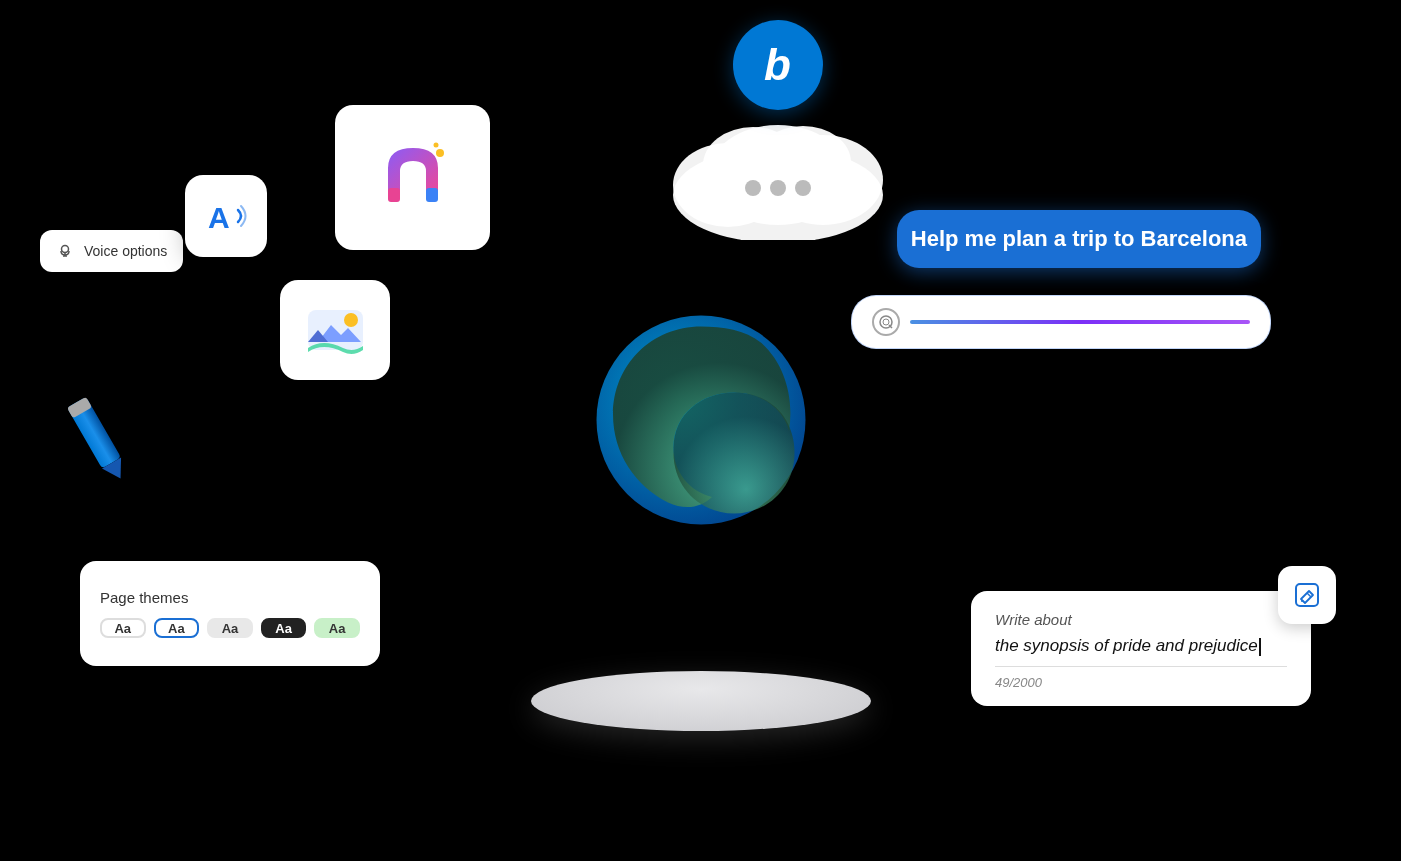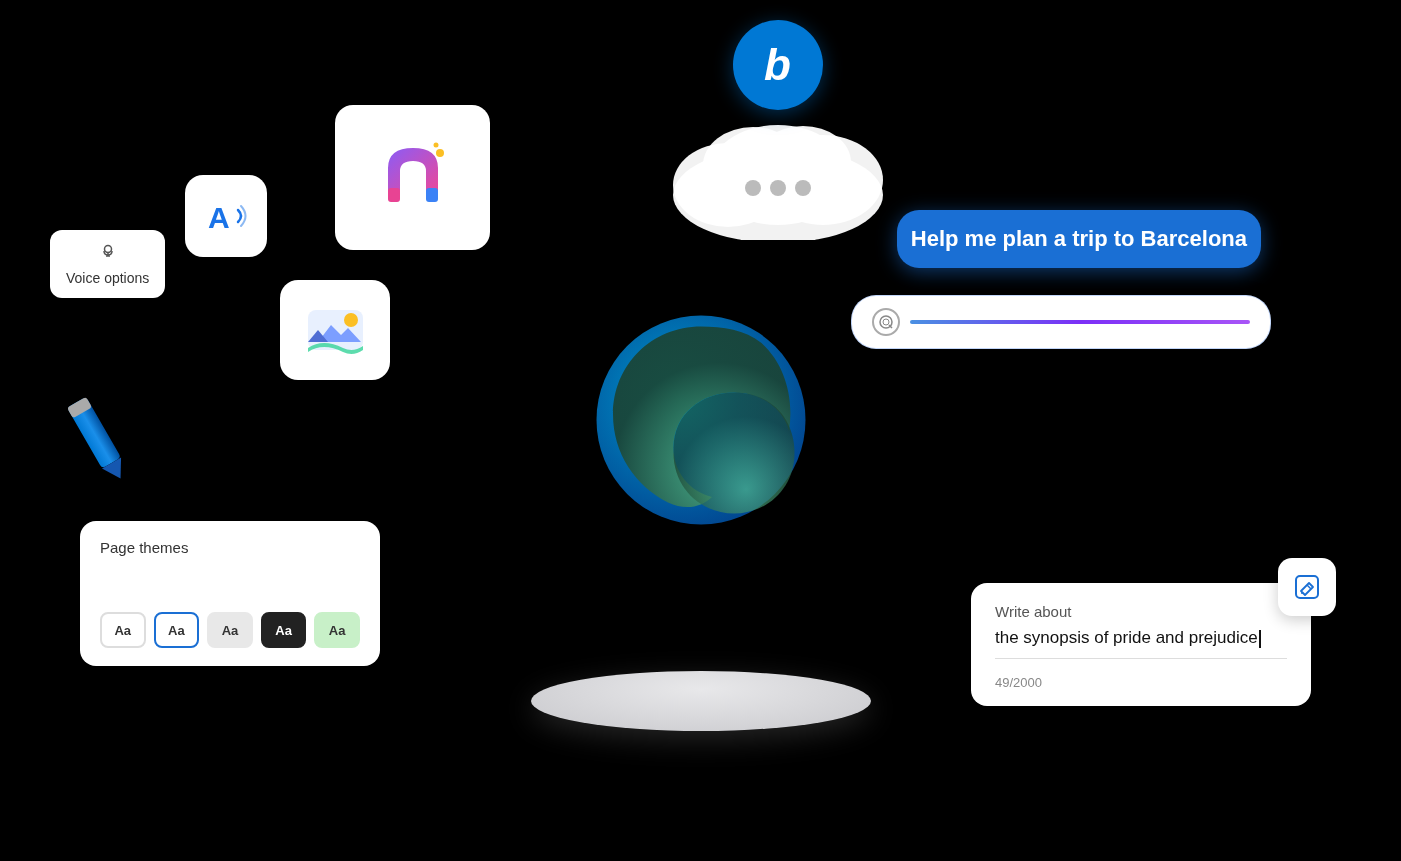--- a/index.html
+++ b/index.html
@@ -117,34 +117,35 @@
     
     .write-card {
       position: absolute;
       bottom: 155px;
       right: 90px;
       background: white;
       border-radius: 16px;
       padding: 20px 24px 16px;
       width: 340px;
       box-shadow: 0 8px 30px rgba(0,0,0,0.25);
+      font-style: italic;
     }
 
     .write-card-title {
       color: #555;
       font-size: 15px;
       margin-bottom: 8px;
     }
 
     .write-card-content {
       font-size: 17px;
       color: #111;
       border-bottom: 1px solid #ddd;
       padding-bottom: 10px;
-      margin-bottom: 16px;
+      margin-bottom: 8px;
     }
 
     .write-card-counter {
       font-size: 13px;
       color: #888;
     }
 
     .edit-icon-btn {
       position: absolute;
       top: -25px;
@@ -159,72 +160,70 @@
       box-shadow: 0 4px 15px rgba(0,0,0,0.2);
     }
 
     
     .themes-card {
       position: absolute;
       bottom: 195px;
       left: 80px;
       background: white;
       border-radius: 16px;
-      padding: 18px 20px;
+      padding: 28px 20px;
       width: 300px;
       box-shadow: 0 8px 30px rgba(0,0,0,0.25);
     }
 
     .themes-title {
       font-size: 15px;
       color: #333;
       margin-bottom: 12px;
       font-weight: 500;
     }
 
     .themes-options {
       display: flex;
       gap: 8px;
     }
 
     .theme-btn {
       width: 48px;
-      height: 36px;
+      height: 20px;
       border-radius: 8px;
       display: flex;
       align-items: center;
       justify-content: center;
       font-size: 13px;
       font-weight: 600;
       border: 2px solid transparent;
       cursor: pointer;
-      margin-top: 44px;
     }
 
     .theme-btn.white { background: #fff; border-color: #ddd; color: #333; }
     .theme-btn.active { background: #fff; border-color: #1a6fd4; color: #333; }
     .theme-btn.gray { background: #e8e8e8; color: #333; border-color: #e8e8e8; }
     .theme-btn.dark { background: #222; color: #fff; border-color: #222; }
     .theme-btn.green { background: #c8f0c8; color: #333; border-color: #c8f0c8; }
 
     
     .voice-bubble {
       position: absolute;
       top: 230px;
-      left: 50px;
+      left: 40px;
       background: white;
       border-radius: 12px;
       padding: 12px 16px;
       display: flex;
       align-items: center;
       gap: 10px;
       box-shadow: 0 4px 15px rgba(0,0,0,0.2);
       font-size: 14px;
       color: #333;
-      flex-direction: column;
     }
 
     
     .app-icon-card {
       position: absolute;
       background: white;
       border-radius: 18px;
       display: flex;
       align-items: center;
       justify-content: center;

